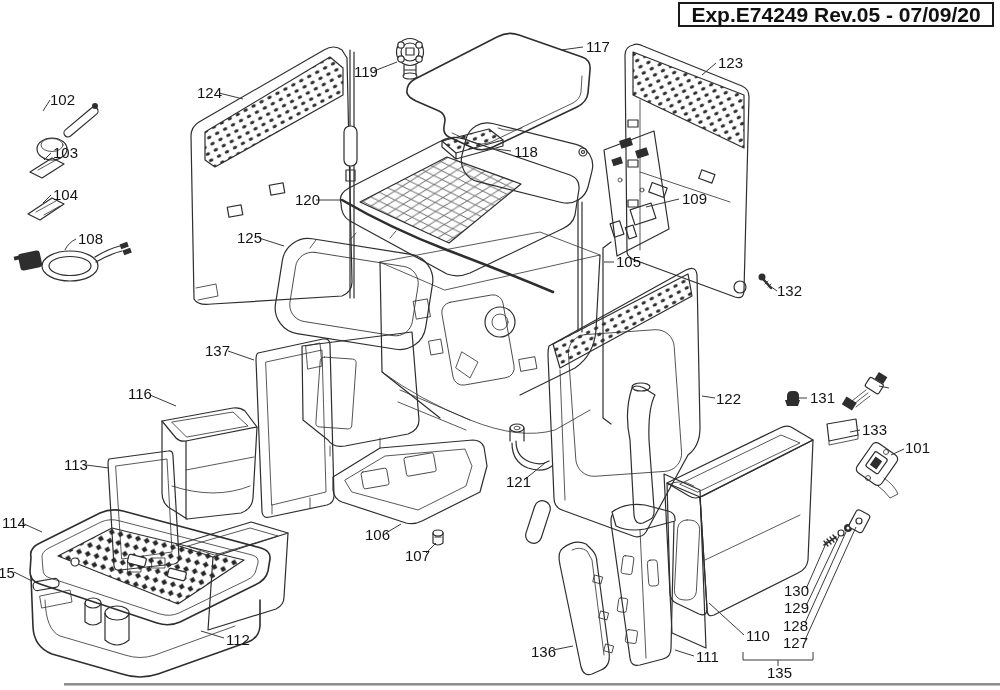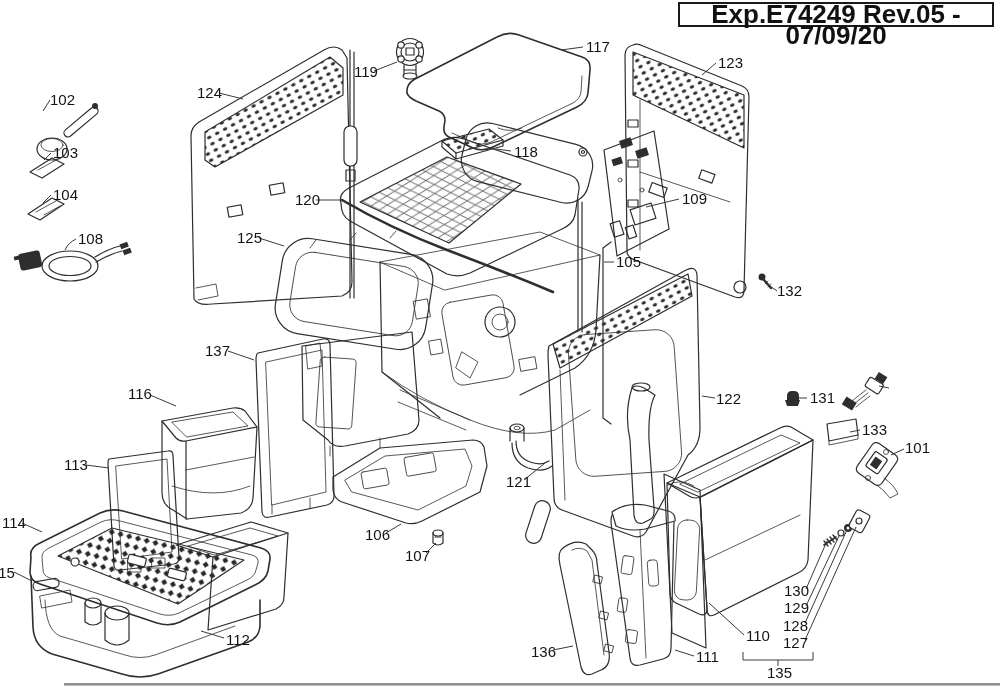--- a/index.html
+++ b/index.html
@@ -1,20 +1,20 @@
 <!DOCTYPE html>
 <html><head>
 <meta charset="utf-8">
 <style>
   html,body{margin:0;padding:0;background:#fff;}
   #stage{position:relative;width:1000px;height:690px;background:#fff;overflow:hidden;
          font-family:"Liberation Sans",sans-serif;}
   #revbox{position:absolute;left:678px;top:2px;width:316px;height:25px;
           border:2px solid #1a1a1a;background:#fff;box-sizing:border-box;
-          font-weight:bold;font-size:26px;line-height:21px;text-align:center;color:#111;}
+          font-weight:bold;font-size:21px;line-height:21px;text-align:center;color:#111;}
   svg{position:absolute;left:0;top:0;}
   .art{stroke:#2e2e2e;fill:none;stroke-width:1.2;stroke-linejoin:round;stroke-linecap:round;}
   .thin{stroke-width:0.8;}
   .thick{stroke-width:2.6;}
   .dark{fill:#2e2e2e;stroke:none;}
   .wfill{fill:#ffffff;}
   .leader{stroke:#3a3a3a;stroke-width:1;fill:none;}
   .plabel{font-family:"Liberation Sans",sans-serif;font-size:15px;fill:#141414;}
 </style>
 </head>

